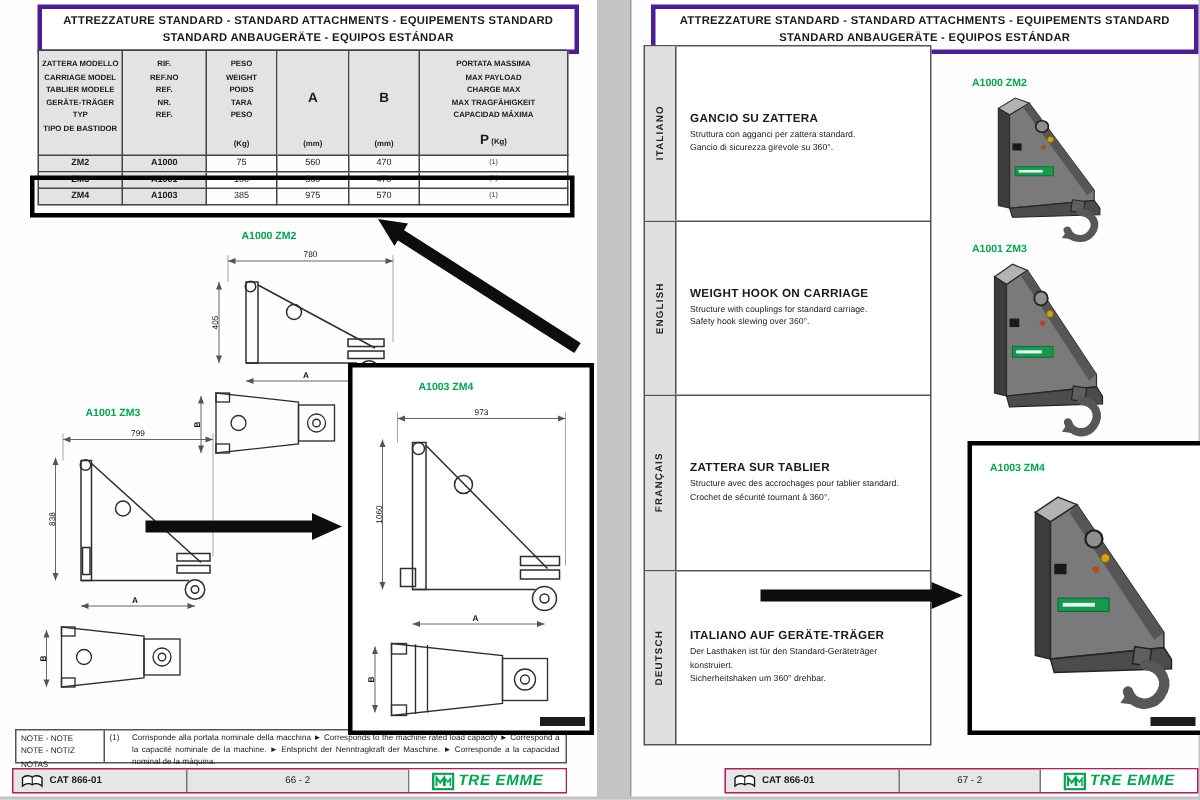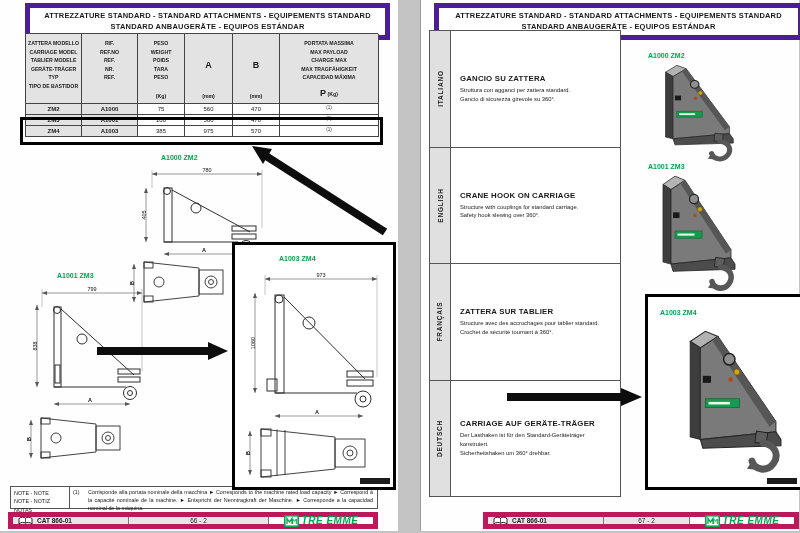--- a/index.html
+++ b/index.html
@@ -3,21 +3,21 @@
 <meta charset="utf-8">
 <style>
   html,body{margin:0;padding:0;}
   .canvas{position:relative;width:800px;height:533px;background:#c4c4c4;overflow:hidden;
           font-family:"Liberation Sans",sans-serif;color:#1a1a1a;}
   .page{position:absolute;top:0;height:531px;background:#fefefe;}
   .page-left{left:0;width:398px;}
   .page-right{left:420px;width:378px;border-left:1px solid #9a9a9a;}
 
   
-  .hdr-box{position:absolute;border:5px solid #4c1d95;background:#fff;text-align:center;
+  .hdr-box{position:absolute;border:3px solid #4c1d95;background:#fff;text-align:center;
            font-weight:bold;font-size:7.5px;line-height:1.5;padding:2px 1px;letter-spacing:.2px;}
 
   
   .spec-table{position:absolute;left:25px;top:33px;width:353px;}
   .grid{display:grid;grid-template-columns:56px 56px 47px 48px 47px 99px;border-left:1px solid #444;border-top:1px solid #444;}
   .cell{border-right:1px solid #444;border-bottom:1px solid #444;box-sizing:border-box;overflow:hidden;}
   .th{height:70px;background:#e3e3e3;display:flex;flex-direction:column;justify-content:flex-start;
       padding-top:5px;text-align:center;font-weight:bold;font-size:5.2px;line-height:1.65;}
   .th .lines{flex:0 0 auto;}
   .th .unit{margin-top:auto;padding-bottom:2px;font-size:5.2px;font-weight:bold;}
@@ -56,21 +56,21 @@
   .lang-desc{font-size:5.8px;line-height:1.5;color:#222;}
 
   
   .notes{position:absolute;left:10px;top:486px;width:368px;height:23px;border:1px solid #555;
          display:flex;background:#fff;box-sizing:border-box;}
   .notes-labels{width:52px;border-right:1px solid #555;padding:2px 3px;font-size:5.4px;line-height:1.55;}
   .notes-ref{width:13px;padding:2px 0 0 3px;font-size:5.4px;}
   .notes-text{flex:1;padding:2px 4px 0 2px;font-size:5.4px;line-height:1.45;text-align:justify;}
 
   
-  .footer{position:absolute;height:17px;border:5px solid #be185d;display:flex;align-items:stretch;
+  .footer{position:absolute;height:17px;border:1px solid #be185d;display:flex;align-items:stretch;
           background:#e6e6e6;box-sizing:border-box;}
   .f-left{width:110px;display:flex;align-items:center;gap:4px;padding-left:5px;border-right:1px solid #777;}
   .f-cat{font-size:6.5px;font-weight:bold;}
   .f-mid{flex:1;display:flex;align-items:center;justify-content:center;font-size:6.5px;border-right:1px solid #777;}
   .f-right{width:104px;background:#fff;display:flex;align-items:center;justify-content:center;gap:3px;}
   .brand-text{font-size:10px;font-weight:bold;color:#00A550;letter-spacing:.5px;font-style:italic;}
 </style>
 </head>
 <body>
 
@@ -356,41 +356,41 @@
           <div class="lang-title">GANCIO SU ZATTERA</div>
           <div class="lang-desc">Struttura con agganci per zattera standard.</div>
           <div class="lang-desc">Gancio di sicurezza girevole su 360°.</div>
         </div>
       </div>
       <div class="lang-row">
         <div class="lang-cell">
             <span class="lang-text">ENGLISH</span>
           </div>
         <div class="lang-content">
-          <div class="lang-title">CRANE HOOK ON CARRIAGE</div>
+          <div class="lang-title">WEIGHT HOOK ON CARRIAGE</div>
           <div class="lang-desc">Structure with couplings for standard carriage.</div>
           <div class="lang-desc">Safety hook slewing over 360°.</div>
         </div>
       </div>
       <div class="lang-row">
         <div class="lang-cell">
             <span class="lang-text">FRANÇAIS</span>
           </div>
         <div class="lang-content">
           <div class="lang-title">ZATTERA SUR TABLIER</div>
           <div class="lang-desc">Structure avec des accrochages pour tablier standard.</div>
           <div class="lang-desc">Crochet de sécurité tournant à 360°.</div>
         </div>
       </div>
       <div class="lang-row">
         <div class="lang-cell">
             <span class="lang-text">DEUTSCH</span>
           </div>
         <div class="lang-content">
-          <div class="lang-title">CARRIAGE AUF GERÄTE-TRÄGER</div>
+          <div class="lang-title">ITALIANO AUF GERÄTE-TRÄGER</div>
           <div class="lang-desc">Der Lasthaken ist für den Standard-Geräteträger konstruiert.</div>
           <div class="lang-desc">Sicherheitshaken um 360° drehbar.</div>
         </div>
       </div>
     </div>
 
     <div class="dwg-label" style="left:227px;top:52px;">A1000  ZM2</div>
     <svg style="position:absolute;left:222px;top:61px;" width="94" height="102" viewBox="0 0 100 118" preserveAspectRatio="none">
         <use href="#attach3d"></use>
       </svg>

